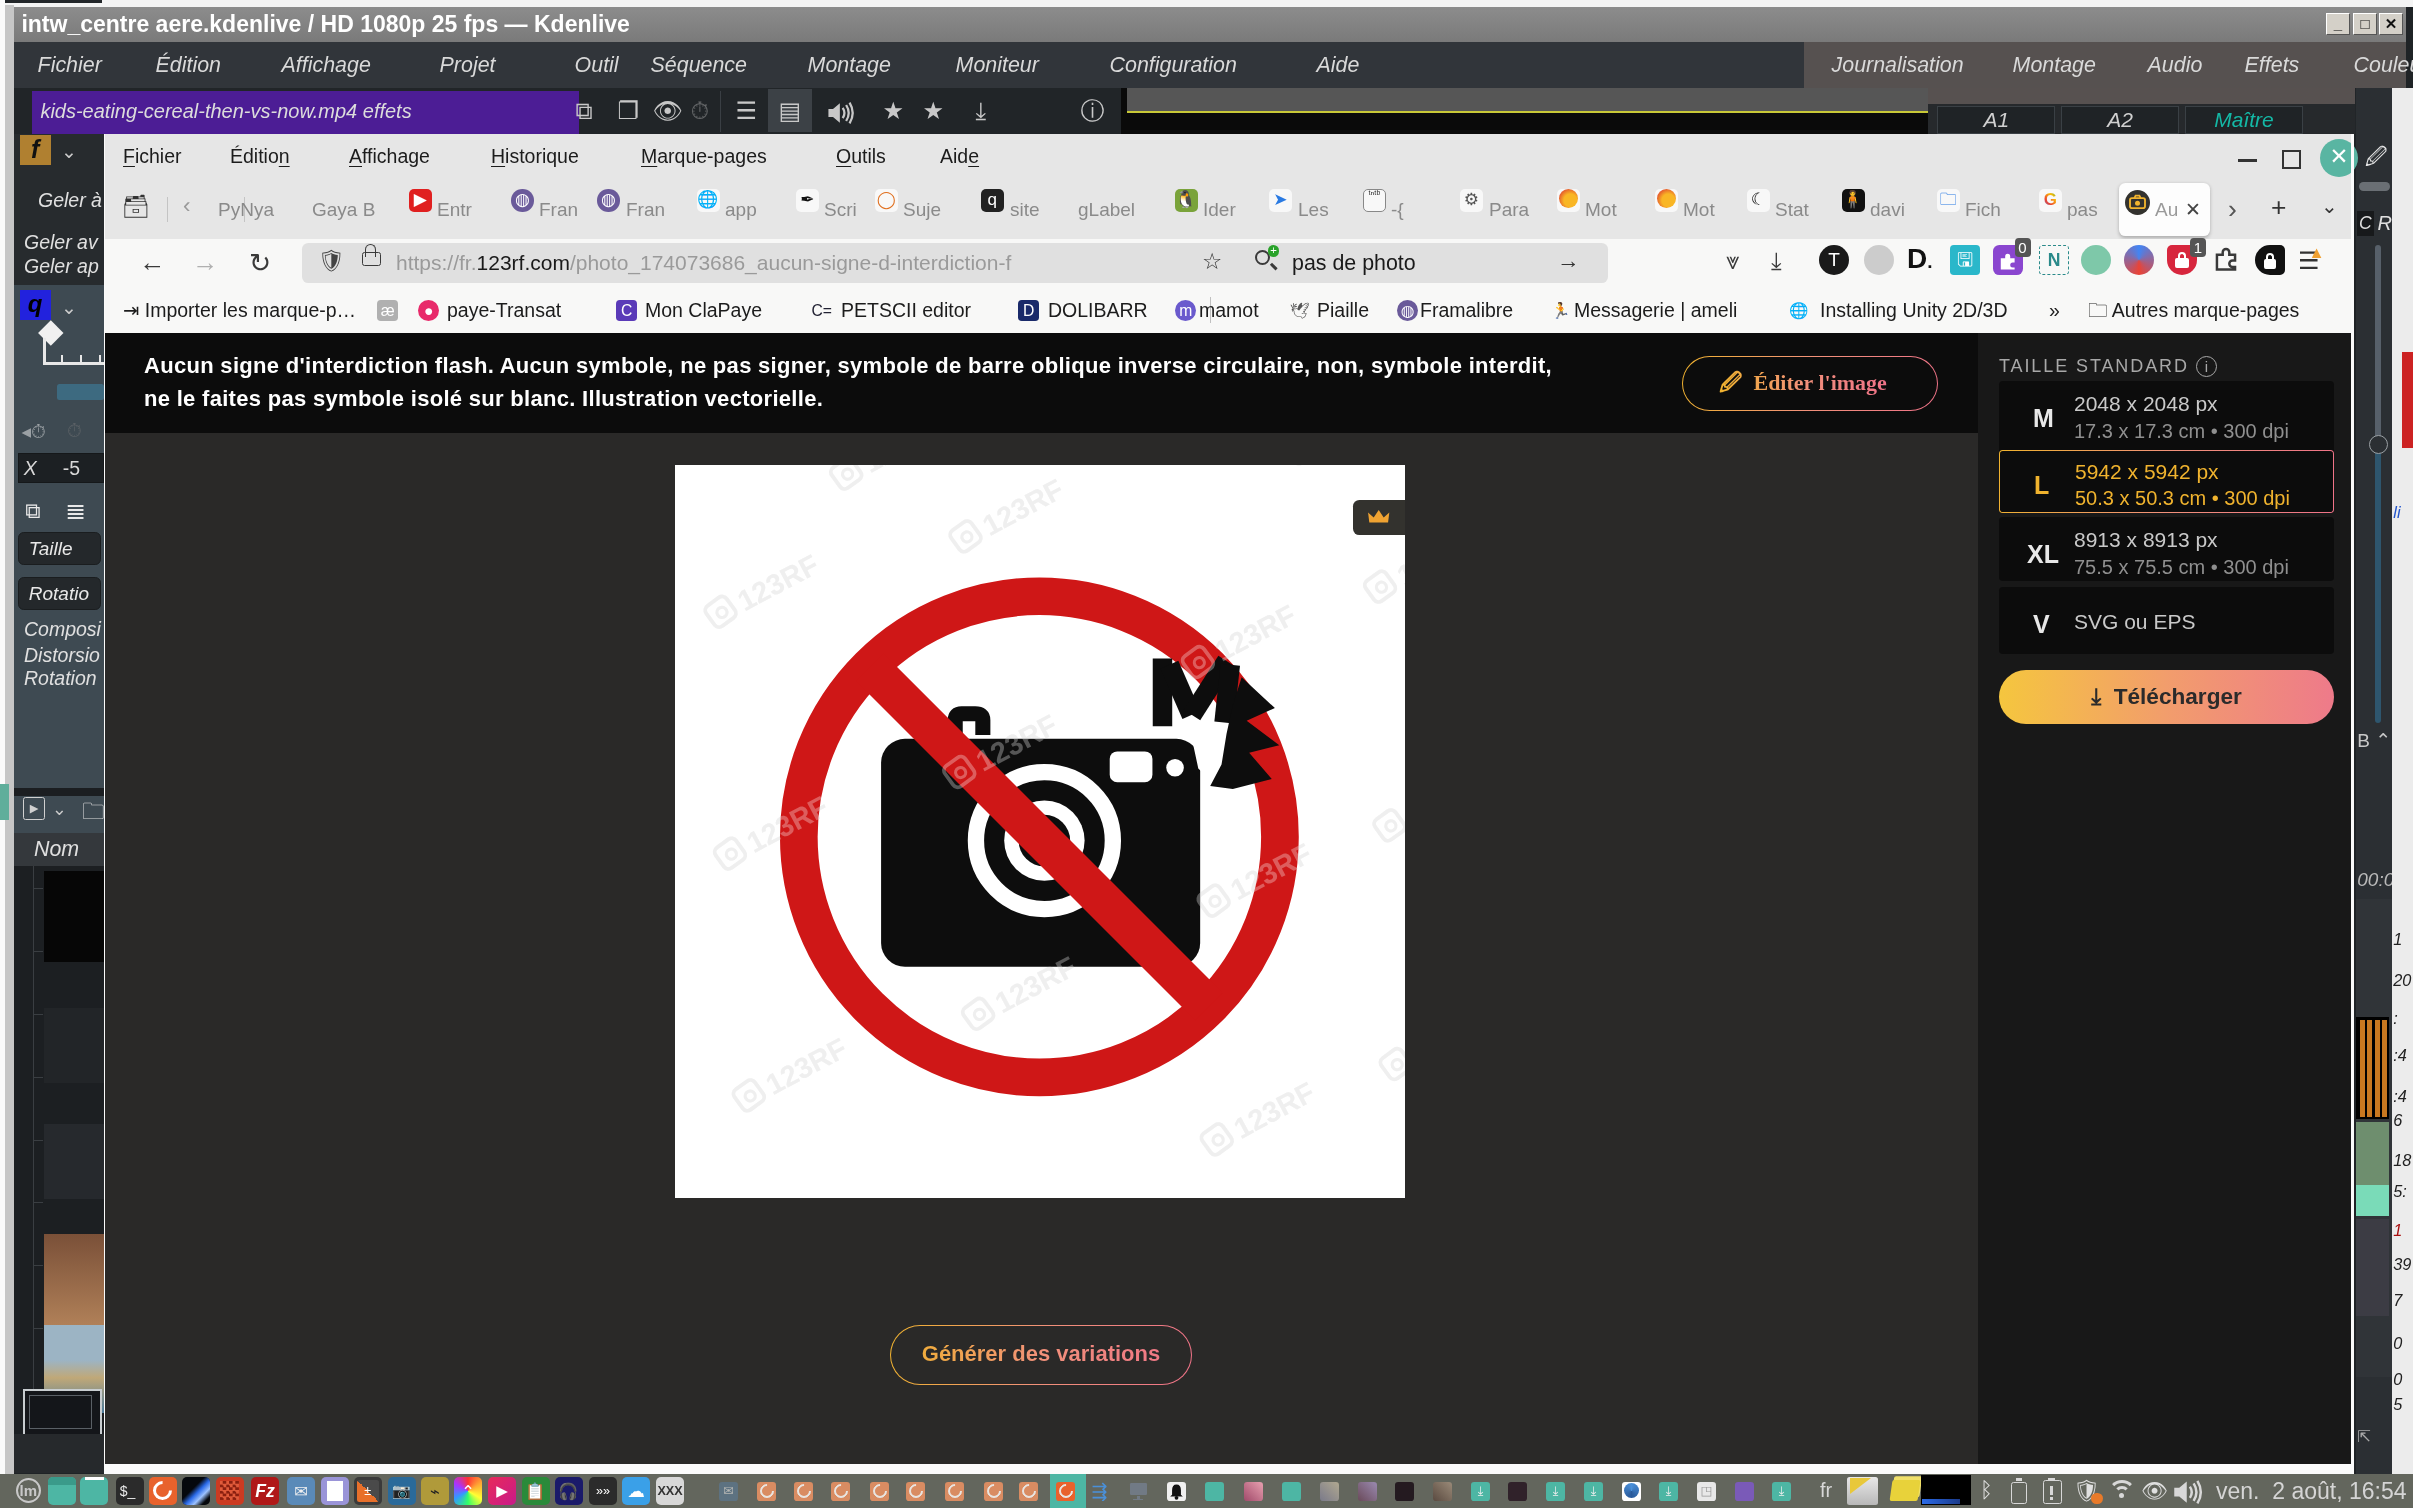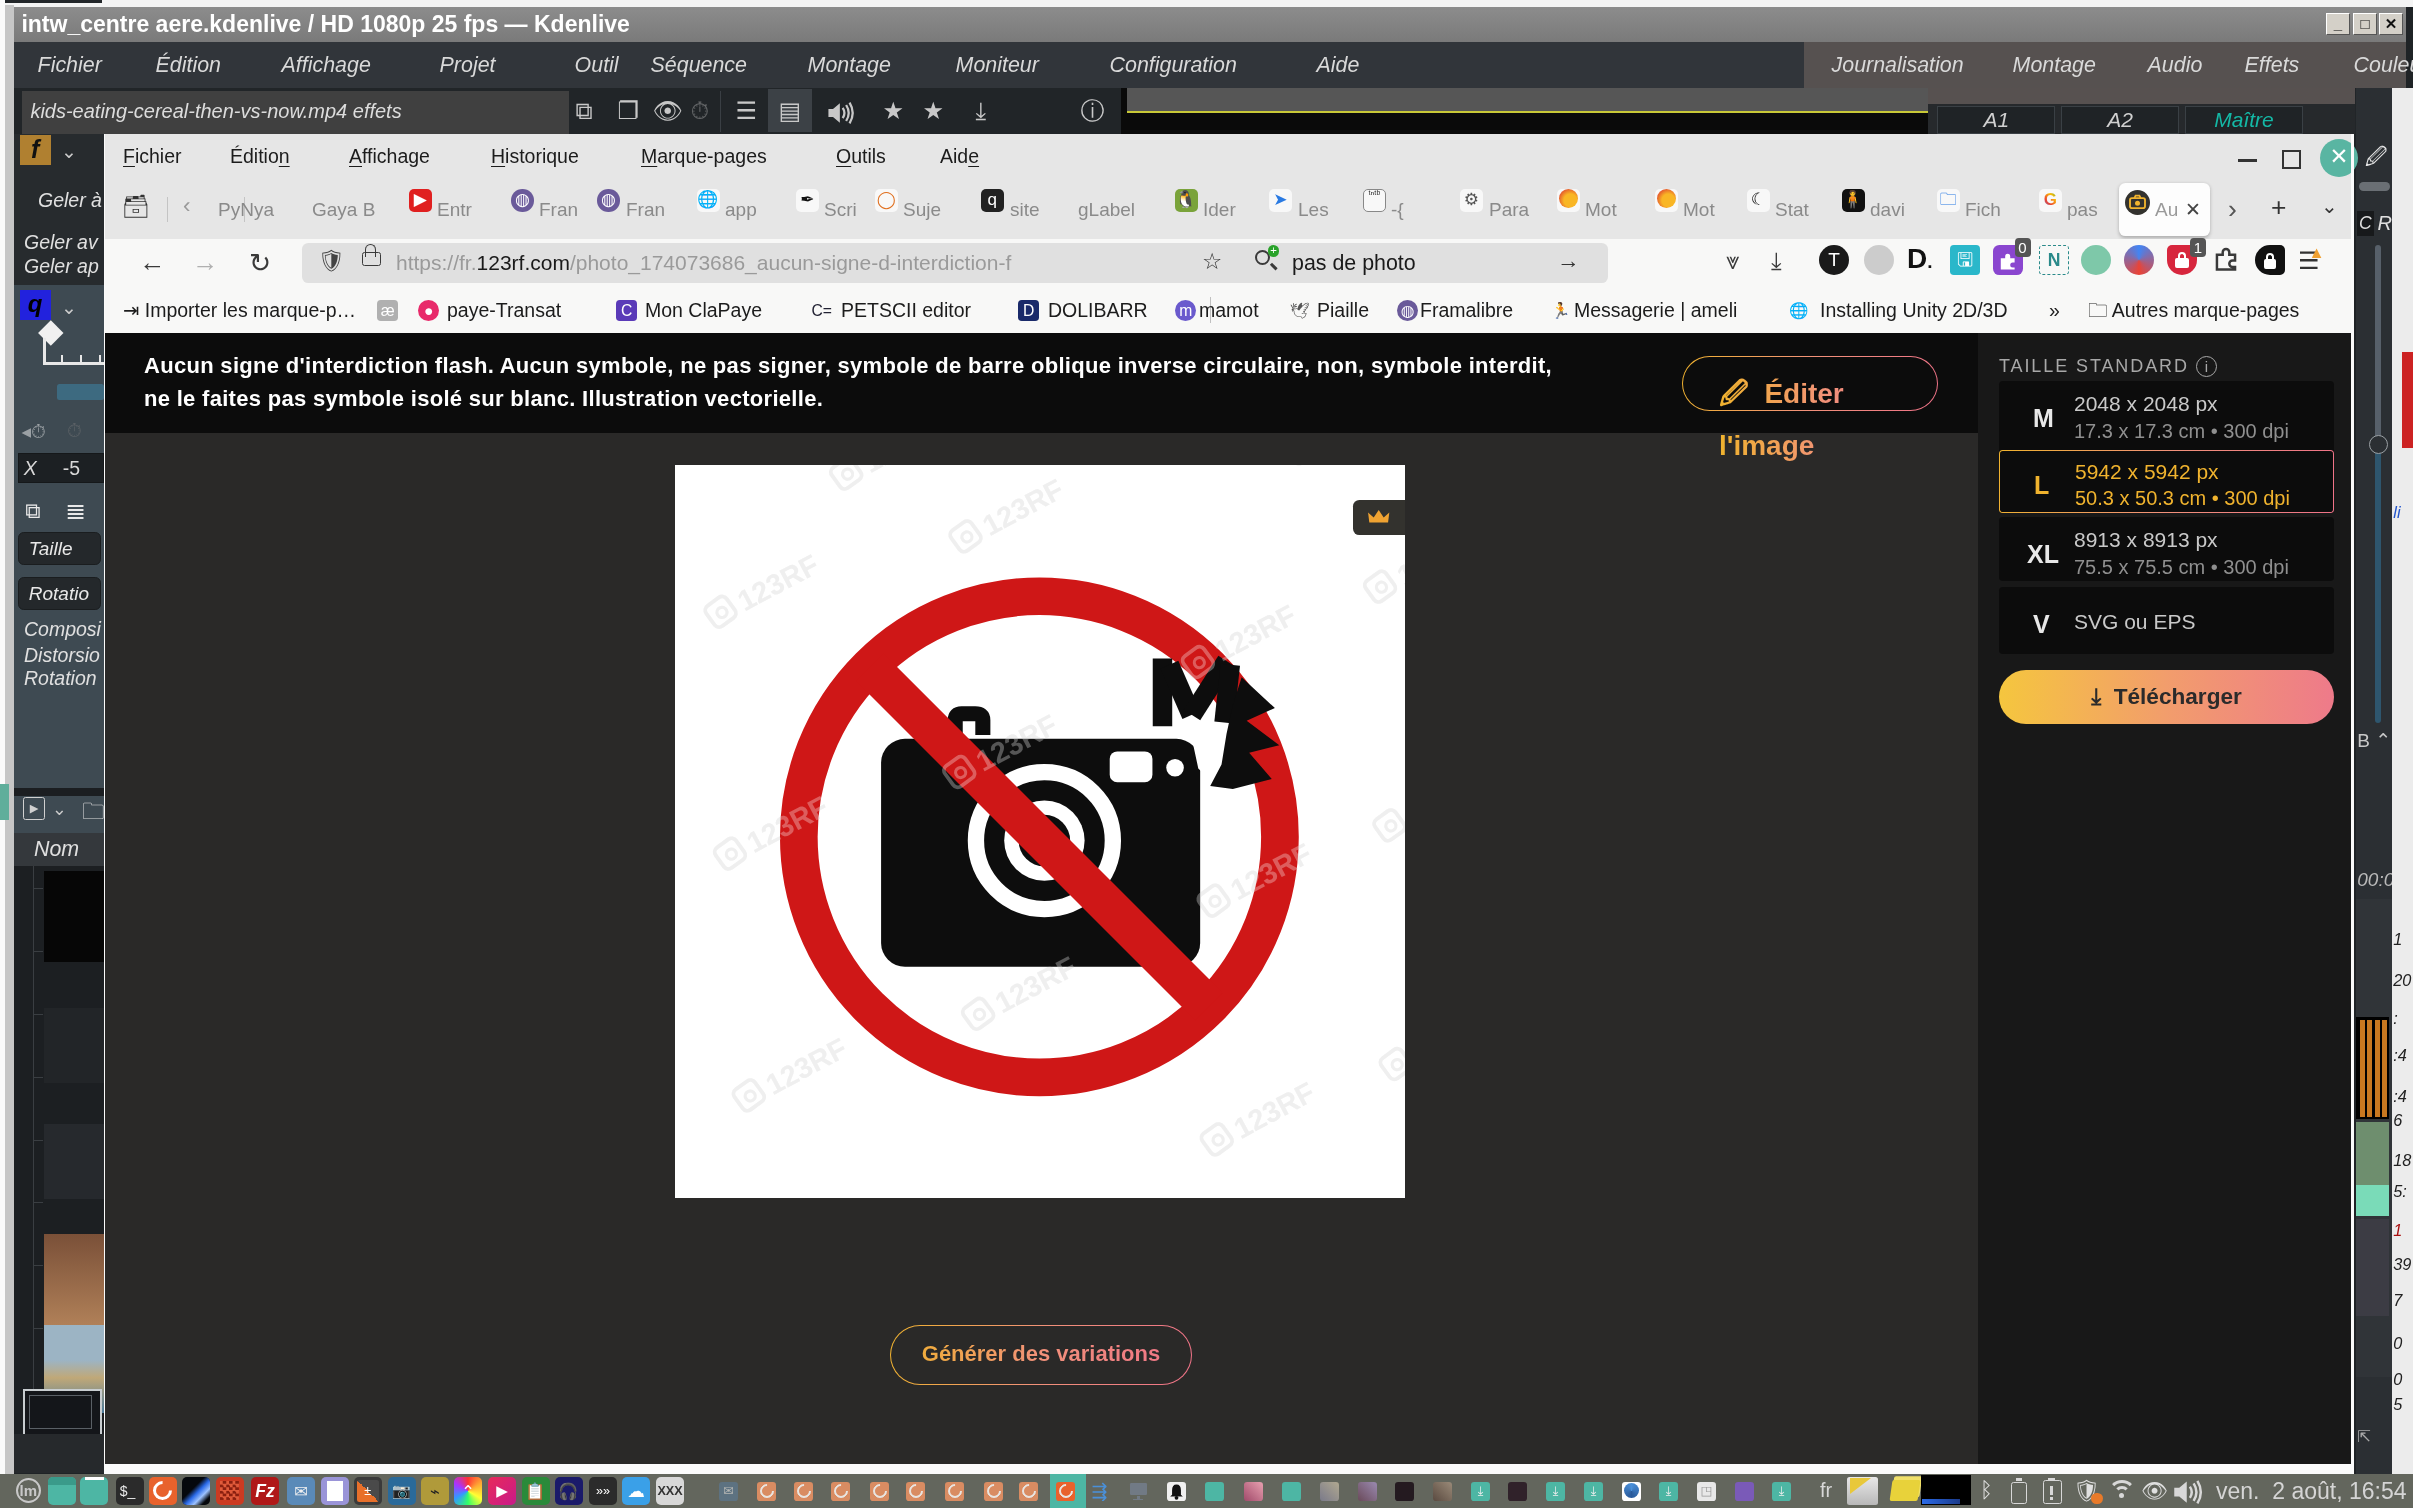--- a/index.html
+++ b/index.html
@@ -7,21 +7,21 @@
 body { font-family:"Liberation Sans", sans-serif; }
 #screen { position:absolute; left:0; top:0; width:2413px; height:1508px; background:#1f2326; overflow:hidden; }
 .abs { position:absolute; }
 
 .kd-title { left:12.6px; top:7px; width:2393px; height:35px; background:linear-gradient(#8c8c8c,#7a7a7a); color:#fff; font-weight:bold; font-size:23px; line-height:35px; padding-left:8.8px; white-space:nowrap; }
 .kd-menu { left:12.6px; top:42px; width:2393px; height:46px; background:#31353a; }
 .kd-menu-item { position:absolute; top:0; height:46px; line-height:46px; color:#d9d9d9; font-style:italic; font-size:21.4px; }
 .kd-menu-right { position:absolute; right:0; top:0; height:46px; background:#565150; width:602px; }
 .kd-wbtn { position:absolute; top:13.2px; width:24px; height:21.4px; background:#d4d0c8; border:1.3px solid #fff; border-right-color:#555; border-bottom-color:#555; color:#111; font-size:15px; text-align:center; line-height:19px; font-weight:bold;}
 .kd-toolrow { left:12.6px; top:88px; width:2393px; height:46px; background:#212528; }
-.kd-tab { position:absolute; left:9px; top:2.5px; width:547px; height:43px; background:#404040; color:#dcdcdc; font-style:italic; font-size:20px; line-height:41px; padding-left:8.8px; white-space:nowrap; overflow:hidden; }
+.kd-tab { position:absolute; left:19px; top:2.5px; width:547px; height:43px; background:#4c1d95; color:#dcdcdc; font-style:italic; font-size:20px; line-height:41px; padding-left:8.8px; white-space:nowrap; overflow:hidden; }
 .kd-ico { position:absolute; top:8.8px; color:#c8c8c8; font-size:24px; line-height:28px; }
 .leftpanel { left:14px; top:134px; width:90px; height:1339px; background:#272b2e; overflow:hidden; }
 .lp-txt { position:absolute; color:#e0e0e0; font-style:italic; font-size:19.5px; white-space:nowrap; }
 .lp-box { position:absolute; left:3.8px; width:83px; height:33px; background:#24282b; border:0.6px solid #1a1d1f; border-radius:5.7px; color:#e8e8e8; font-style:italic; font-size:19px; line-height:31px; padding-left:10px; }
 .edgewhite { left:0; top:0; width:5px; height:1508px; background:#fbfbfb; }
 .edgegray { left:5px; top:5px; width:8.8px; height:1469px; background:#c7c7c7; }
 
 .rs-panel { left:2356px; top:88px; width:38px; height:1387px; background:#2b2f33; }
 .rs-white { left:2392px; top:88px; width:21.4px; height:1387px; background:#ececec; }
 .rs-num { position:absolute; left:1.3px; color:#222; font-size:16.3px; font-style:italic; }
@@ -358,21 +358,21 @@
       <span class="bm" style="left:1470px;">Messagerie | ameli</span>
       <span class="bmico" style="left:1684px;background:#f8f8f7;color:#333;">🌐</span>
       <span class="bm" style="left:1707px;margin-left:9px;">Installing Unity 2D/3D</span>
       <span class="bm" style="left:1945px;">»</span>
       <span class="bm" style="left:1984px;">🗀 Autres marque-pages</span>
     </div>
     <div class="abs ff-content">
       <div class="pg-header">
         <div style="position:absolute;left:40px;top:16.3px;width:1634px;color:#fff;font-weight:bold;font-size:22px;line-height:33px;letter-spacing:0.3px;">Aucun signe d'interdiction flash. Aucun symbole, ne pas signer, symbole de barre oblique inverse circulaire, non, symbole interdit,<br>ne le faites pas symbole isolé sur blanc. Illustration vectorielle.</div>
         <div class="abs grad-border" style="left:1578px;top:22.6px;width:256px;height:55px;border-radius:28px;">
-          <span class="grad-text" style="position:absolute;left:36px;top:11px;line-height:52px;font-weight:bold;font-size:28px;">🖉&nbsp; Éditer l'image</span>
+          <span class="grad-text" style="position:absolute;left:36px;top:0;line-height:52px;font-weight:bold;font-size:22px;font-family:Liberation Serif, serif;">🖉&nbsp; Éditer l'image</span>
         </div>
       </div>
       <div class="abs" style="left:571px;top:132px;width:730px;height:733px;background:#fff;overflow:hidden;" id="artwork">
         <svg width="730" height="733" viewBox="0 0 1162 1167">
           <g id="wm-under" fill="none" stroke="#e2e2e2" stroke-width="5">
             <g font-family="Liberation Sans, sans-serif" font-size="46" font-weight="bold" stroke-width="2" fill="#e7e7e7" stroke="none"></g>
           </g>
           <g id="watermarks-under">
               <g transform="translate(67,250) rotate(-28)" opacity="1">
 <rect x="-6" y="-30" width="40" height="40" rx="9" transform="rotate(-8)" fill="none" stroke="#e9e9e9" stroke-width="6"></rect>

